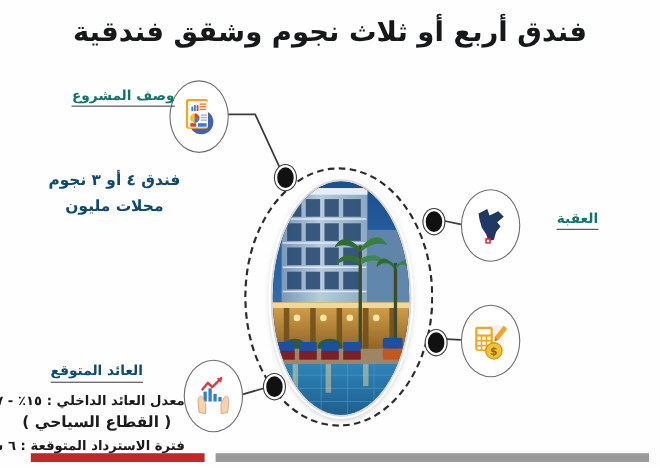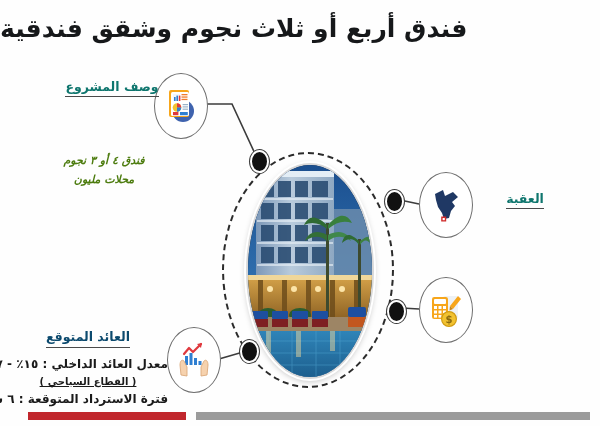--- a/index.html
+++ b/index.html
@@ -8,21 +8,21 @@
     background:#ffffff;
     font-family:"DejaVu Sans","Liberation Sans",sans-serif;
     overflow:hidden;position:relative;
     color:#1a1a1a;
   }
   #stage{position:absolute;inset:0;width:600px;height:426px;background:#fefefe;}
 
   
   .title{
     position:absolute;left:0;top:14px;width:600px;
-    text-align:left;
+    text-align:center;
     font-size:25px;font-weight:bold;
     color:#16181a;
     direction:rtl;
     letter-spacing:.2px;
     white-space:nowrap;
   }
 
   
   .dashed-ring{
     position:absolute;left:222px;top:152px;width:172px;height:236px;
@@ -79,41 +79,41 @@
     border-bottom:1.6px solid #4a4a4a;
     padding-bottom:2px;display:inline-block;
   }
   .lbl .sub{font-size:12px;font-weight:bold;margin-top:6px;line-height:1.45;}
 
   .desc-label{left:62px;top:76px;width:100px;}
 
   .desc-list{
     position:absolute;left:38px;top:152px;width:132px;
     direction:rtl;text-align:center;
-    font-size:11px;font-weight:bold;line-height:1.72;color:#4d7c0f;font-style:italic;
+    font-size:14px;font-weight:bold;line-height:1.72;color:#0c4a6e;
   }
 
   .aqaba-label{left:480px;top:188px;width:90px;}
 
   .invest-label{left:470px;top:278px;width:126px;}
   .invest-label .sub{font-size:12px;margin-top:10px;}
 
   .return-block{
     position:absolute;left:8px;top:326px;width:160px;
     direction:rtl;text-align:center;
   }
   .return-block .head{
     font-size:12.5px;font-weight:bold;color:#0c4a6e;
     border-bottom:1.6px solid #4a4a4a;padding-bottom:3px;display:inline-block;
   }
   .return-block .line{
     font-size:12px;font-weight:bold;color:#1b1b1b;margin-top:7px;line-height:1.5;
     white-space:nowrap;
   }
-  .return-block .small{font-size:10px;margin-top:1px;text-decoration:underline;}
+  .return-block .small{font-size:14px;margin-top:1px;}
   .return-block .payback{font-size:12px;font-weight:bold;margin-top:3px;white-space:nowrap;}
 
   
   .bar-red{position:absolute;left:28px;top:412px;width:158px;height:8px;background:#c1272d;}
   .bar-gray{position:absolute;left:196px;top:412px;width:394px;height:8px;background:#9b9b9b;}
 </style>
 </head>
 <body>
 
 <div id="stage">

